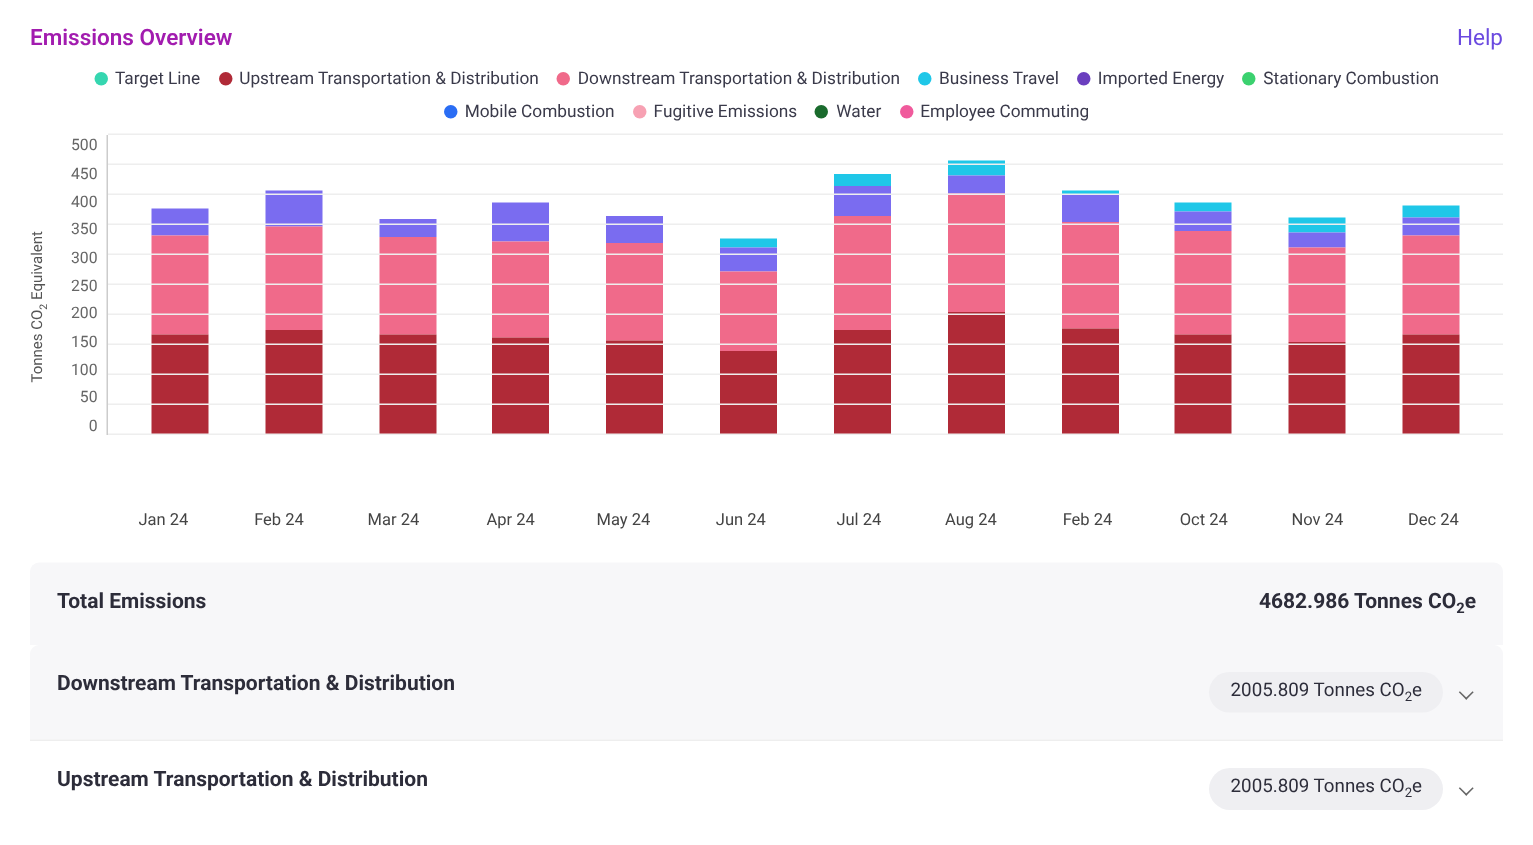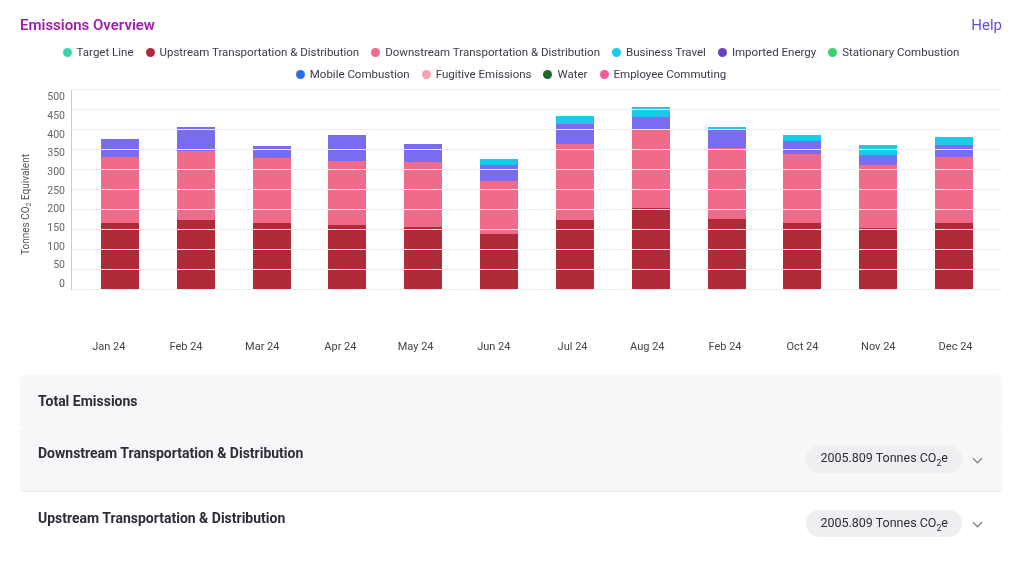--- a/index.html
+++ b/index.html
@@ -191,20 +191,23 @@
     <div class="xlabel">Aug 24</div>
     <div class="xlabel">Feb 24</div>
     <div class="xlabel">Oct 24</div>
     <div class="xlabel">Nov 24</div>
     <div class="xlabel">Dec 24</div>
   </div>
 
 <div class="summary">
   <div class="row">
     <div class="row-label">Total Emissions</div>
+    <div class="row-value-wrap">
+      <div class="row-value-total" id="total-value">4682.986 Tonnes CO<sub>2</sub>e</div>
+    </div>
   </div>
   <div id="summary-rows">
       <div class="row">
         <div class="row-label">Downstream Transportation &amp; Distribution</div>
         <div class="row-value-wrap">
           <span class="pill">2005.809 Tonnes CO<sub>2</sub>e</span>
           <span class="chevron"></span>
         </div>
       </div>
       <div class="row">

